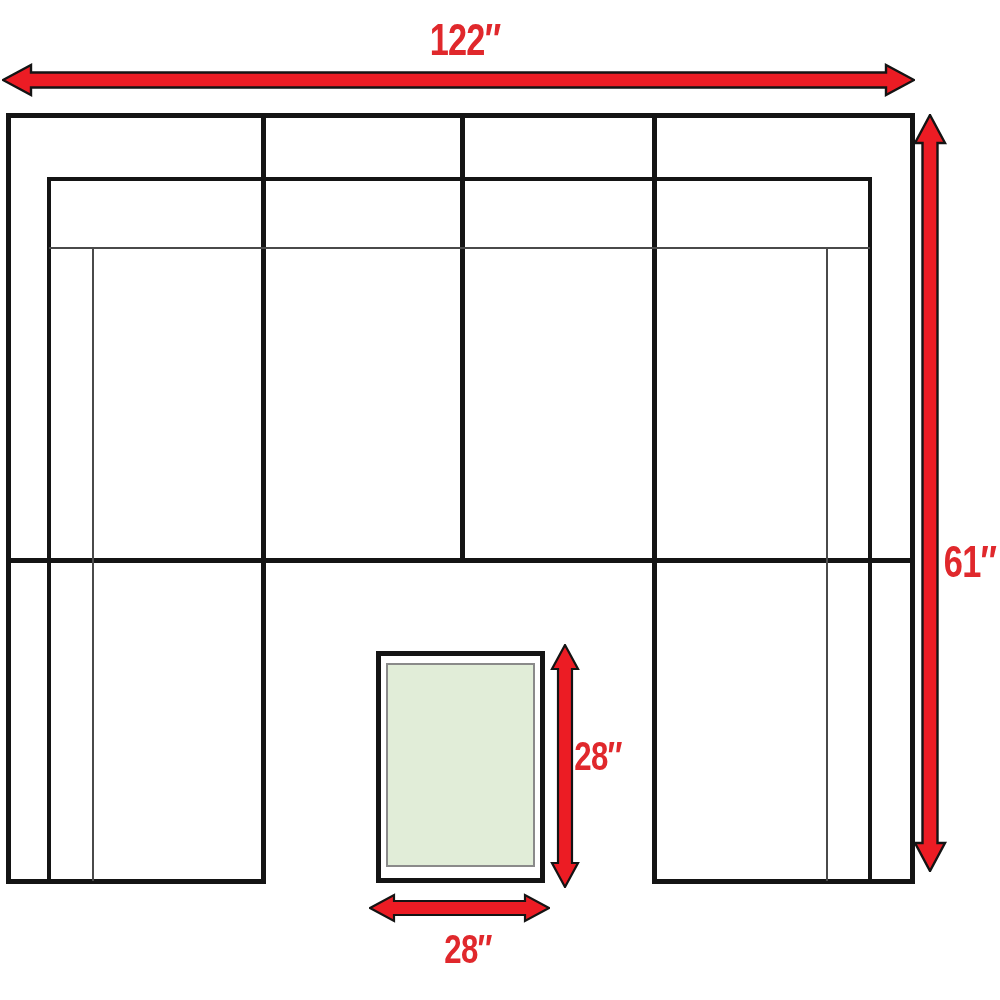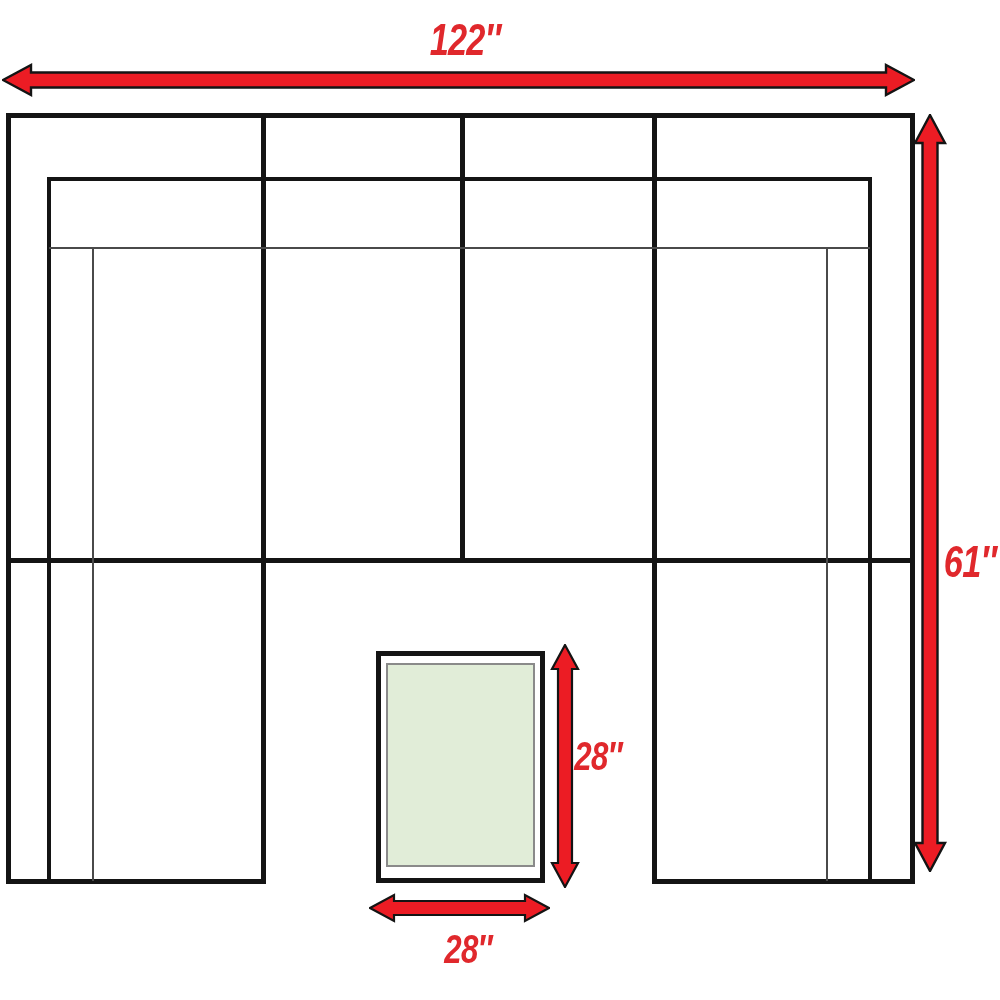--- a/index.html
+++ b/index.html
@@ -1,17 +1,17 @@
 <!DOCTYPE html>
 <html style="--line_black: #141414; --thin_gray: #4a4a4a; --arrow_red: #ec1c24; --label_red: #e0282c; --ottoman_fill: #e1edd8; --ottoman_border: #8a8a8a; --background: #ffffff;"><head>
 <meta charset="utf-8">
 <style>
   html,body{margin:0;padding:0;background:var(--background,#fff);}
   .canvas{position:relative;width:1000px;height:1000px;background:var(--background,#fff);overflow:hidden;
-          font-family:"Liberation Sans",sans-serif;font-style:italic;}
+          font-family:"Liberation Sans",sans-serif;}
   .ln{position:absolute;background:var(--line_black,#141414);}
   .thin{position:absolute;background:var(--thin_gray,#4a4a4a);}
   .arrow{position:absolute;}
   .dim{position:absolute;font-weight:700;color:var(--label_red,#e0282c);text-align:center;line-height:1;
        transform:scaleX(.78);transform-origin:center;letter-spacing:-1px;white-space:nowrap;}
   .dim.lg{font-size:44px;}
   .dim.md{font-size:40px;}
   .ottoman-outer{position:absolute;left:376px;top:651px;width:169px;height:232px;
        border:5px solid var(--line_black,#141414);background:#fff;box-sizing:border-box;}
   .ottoman-inner{position:absolute;left:386px;top:663px;width:149px;height:204px;

